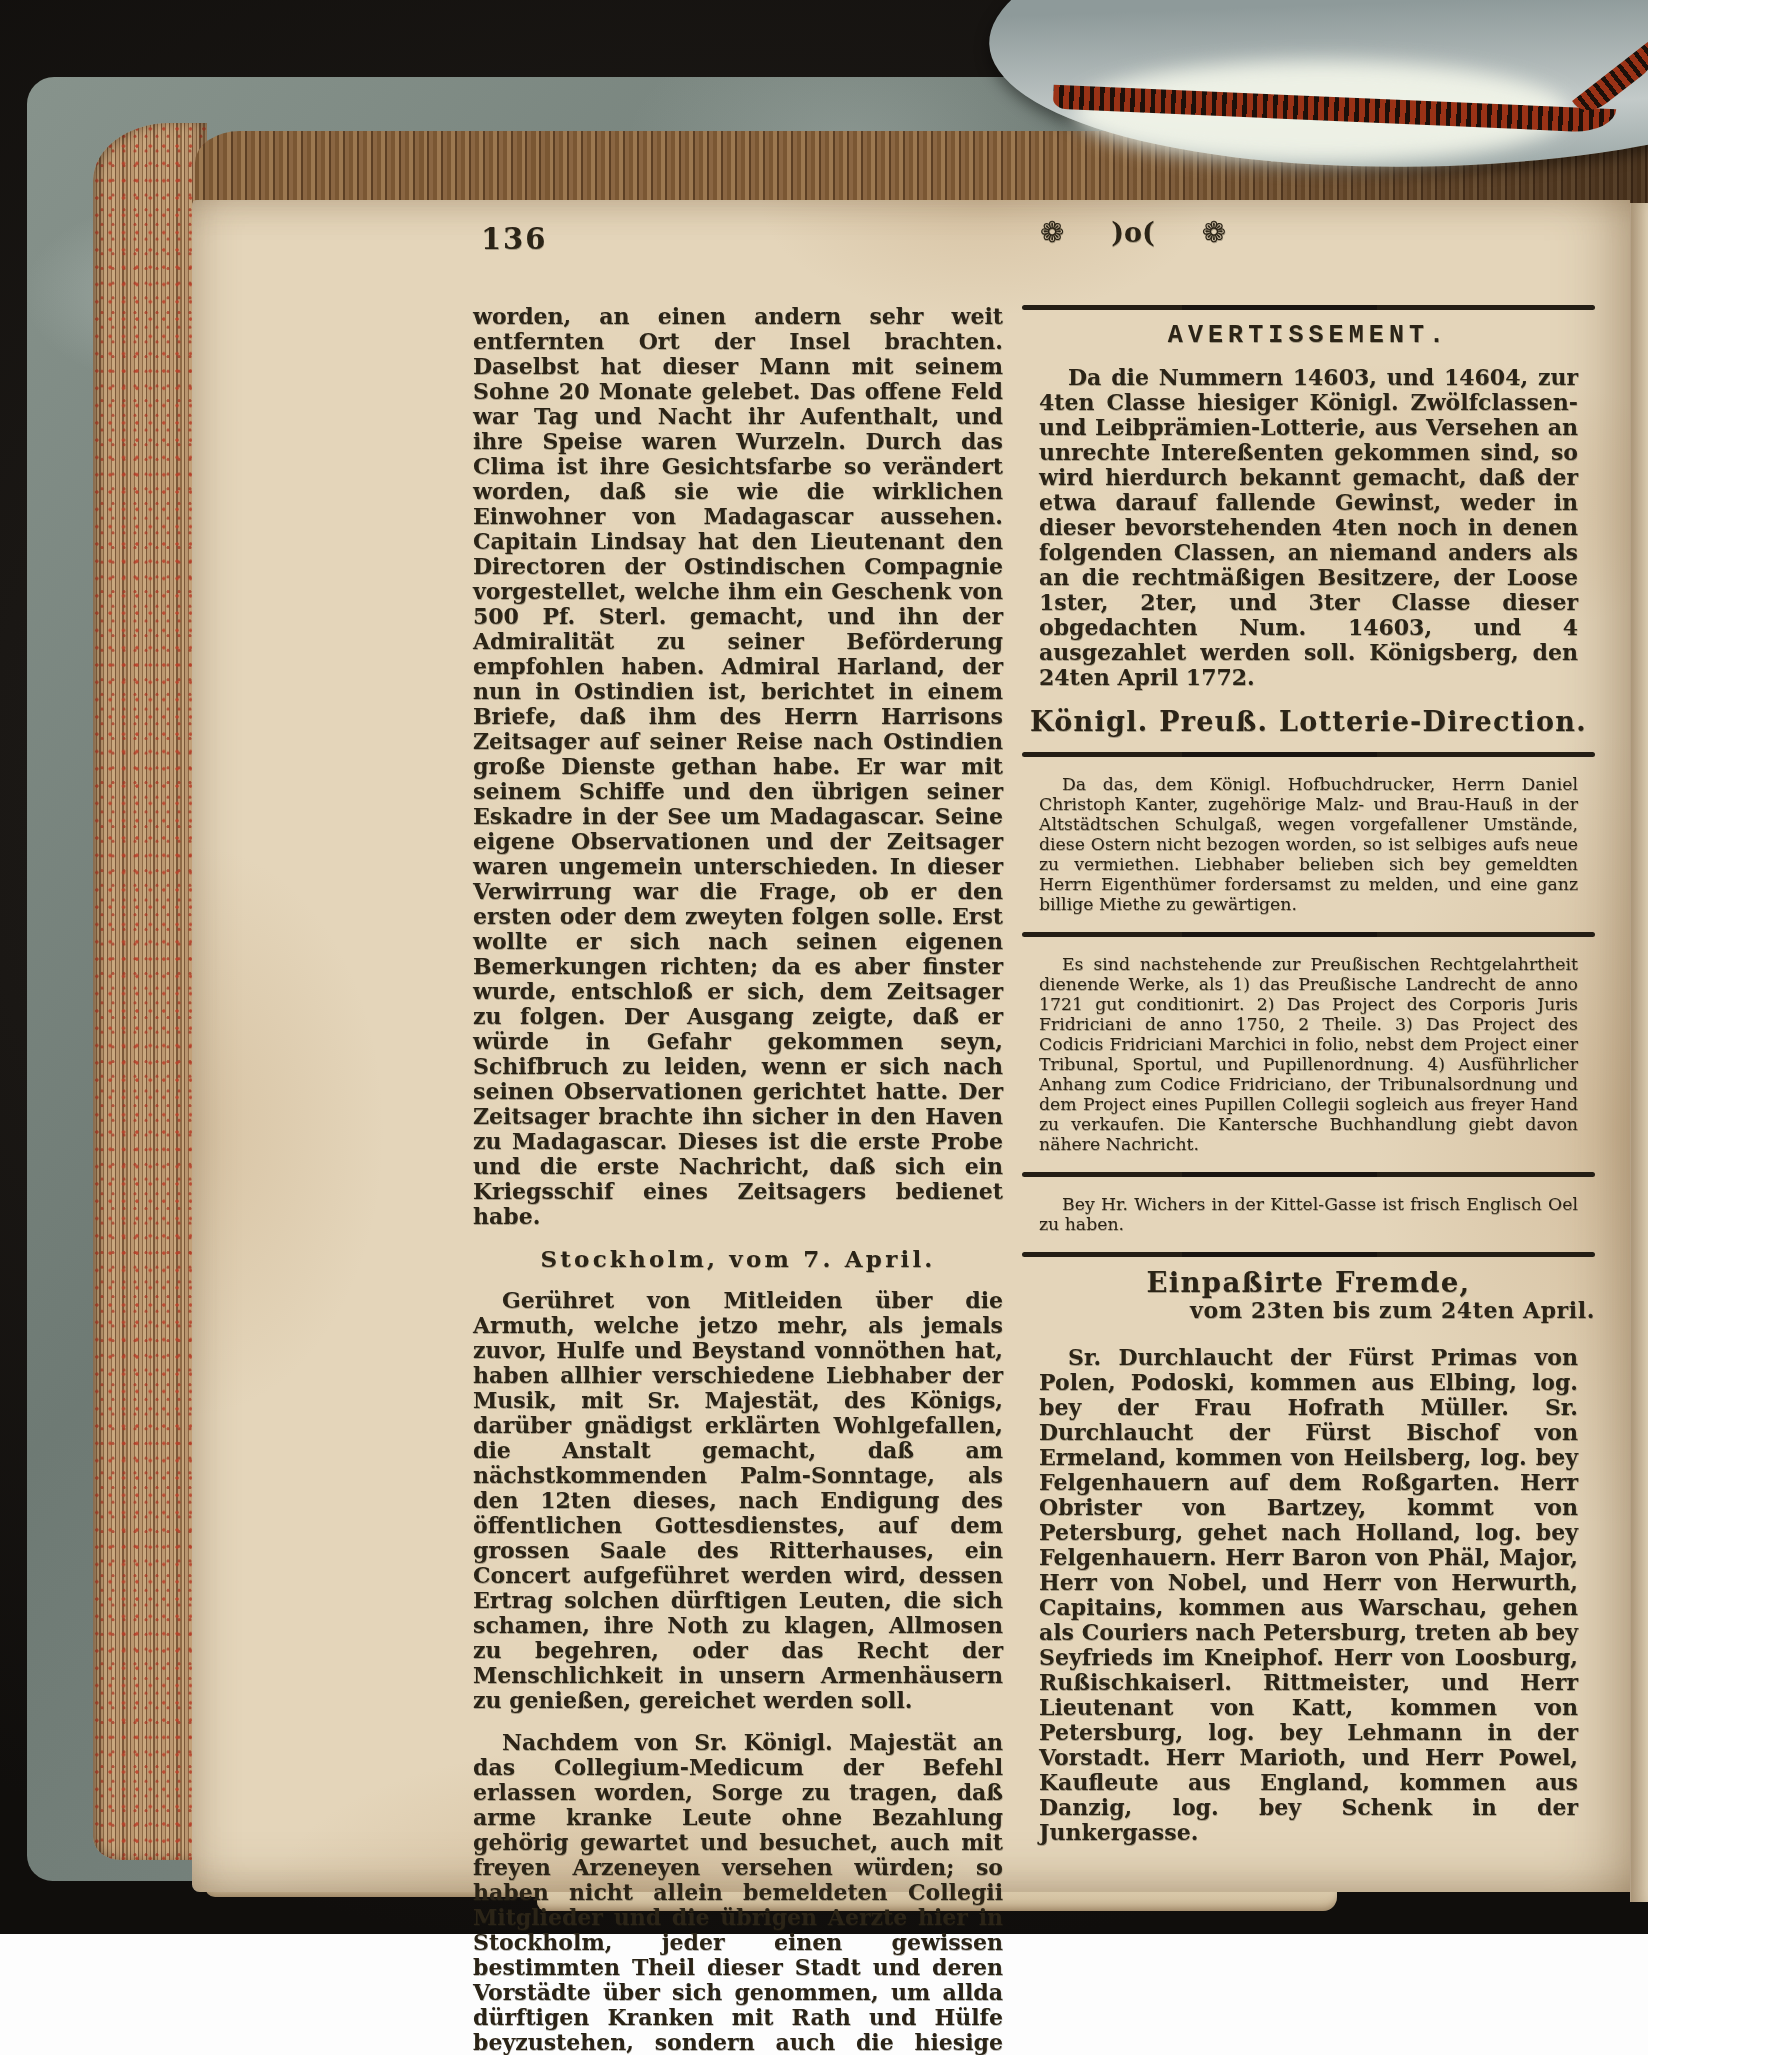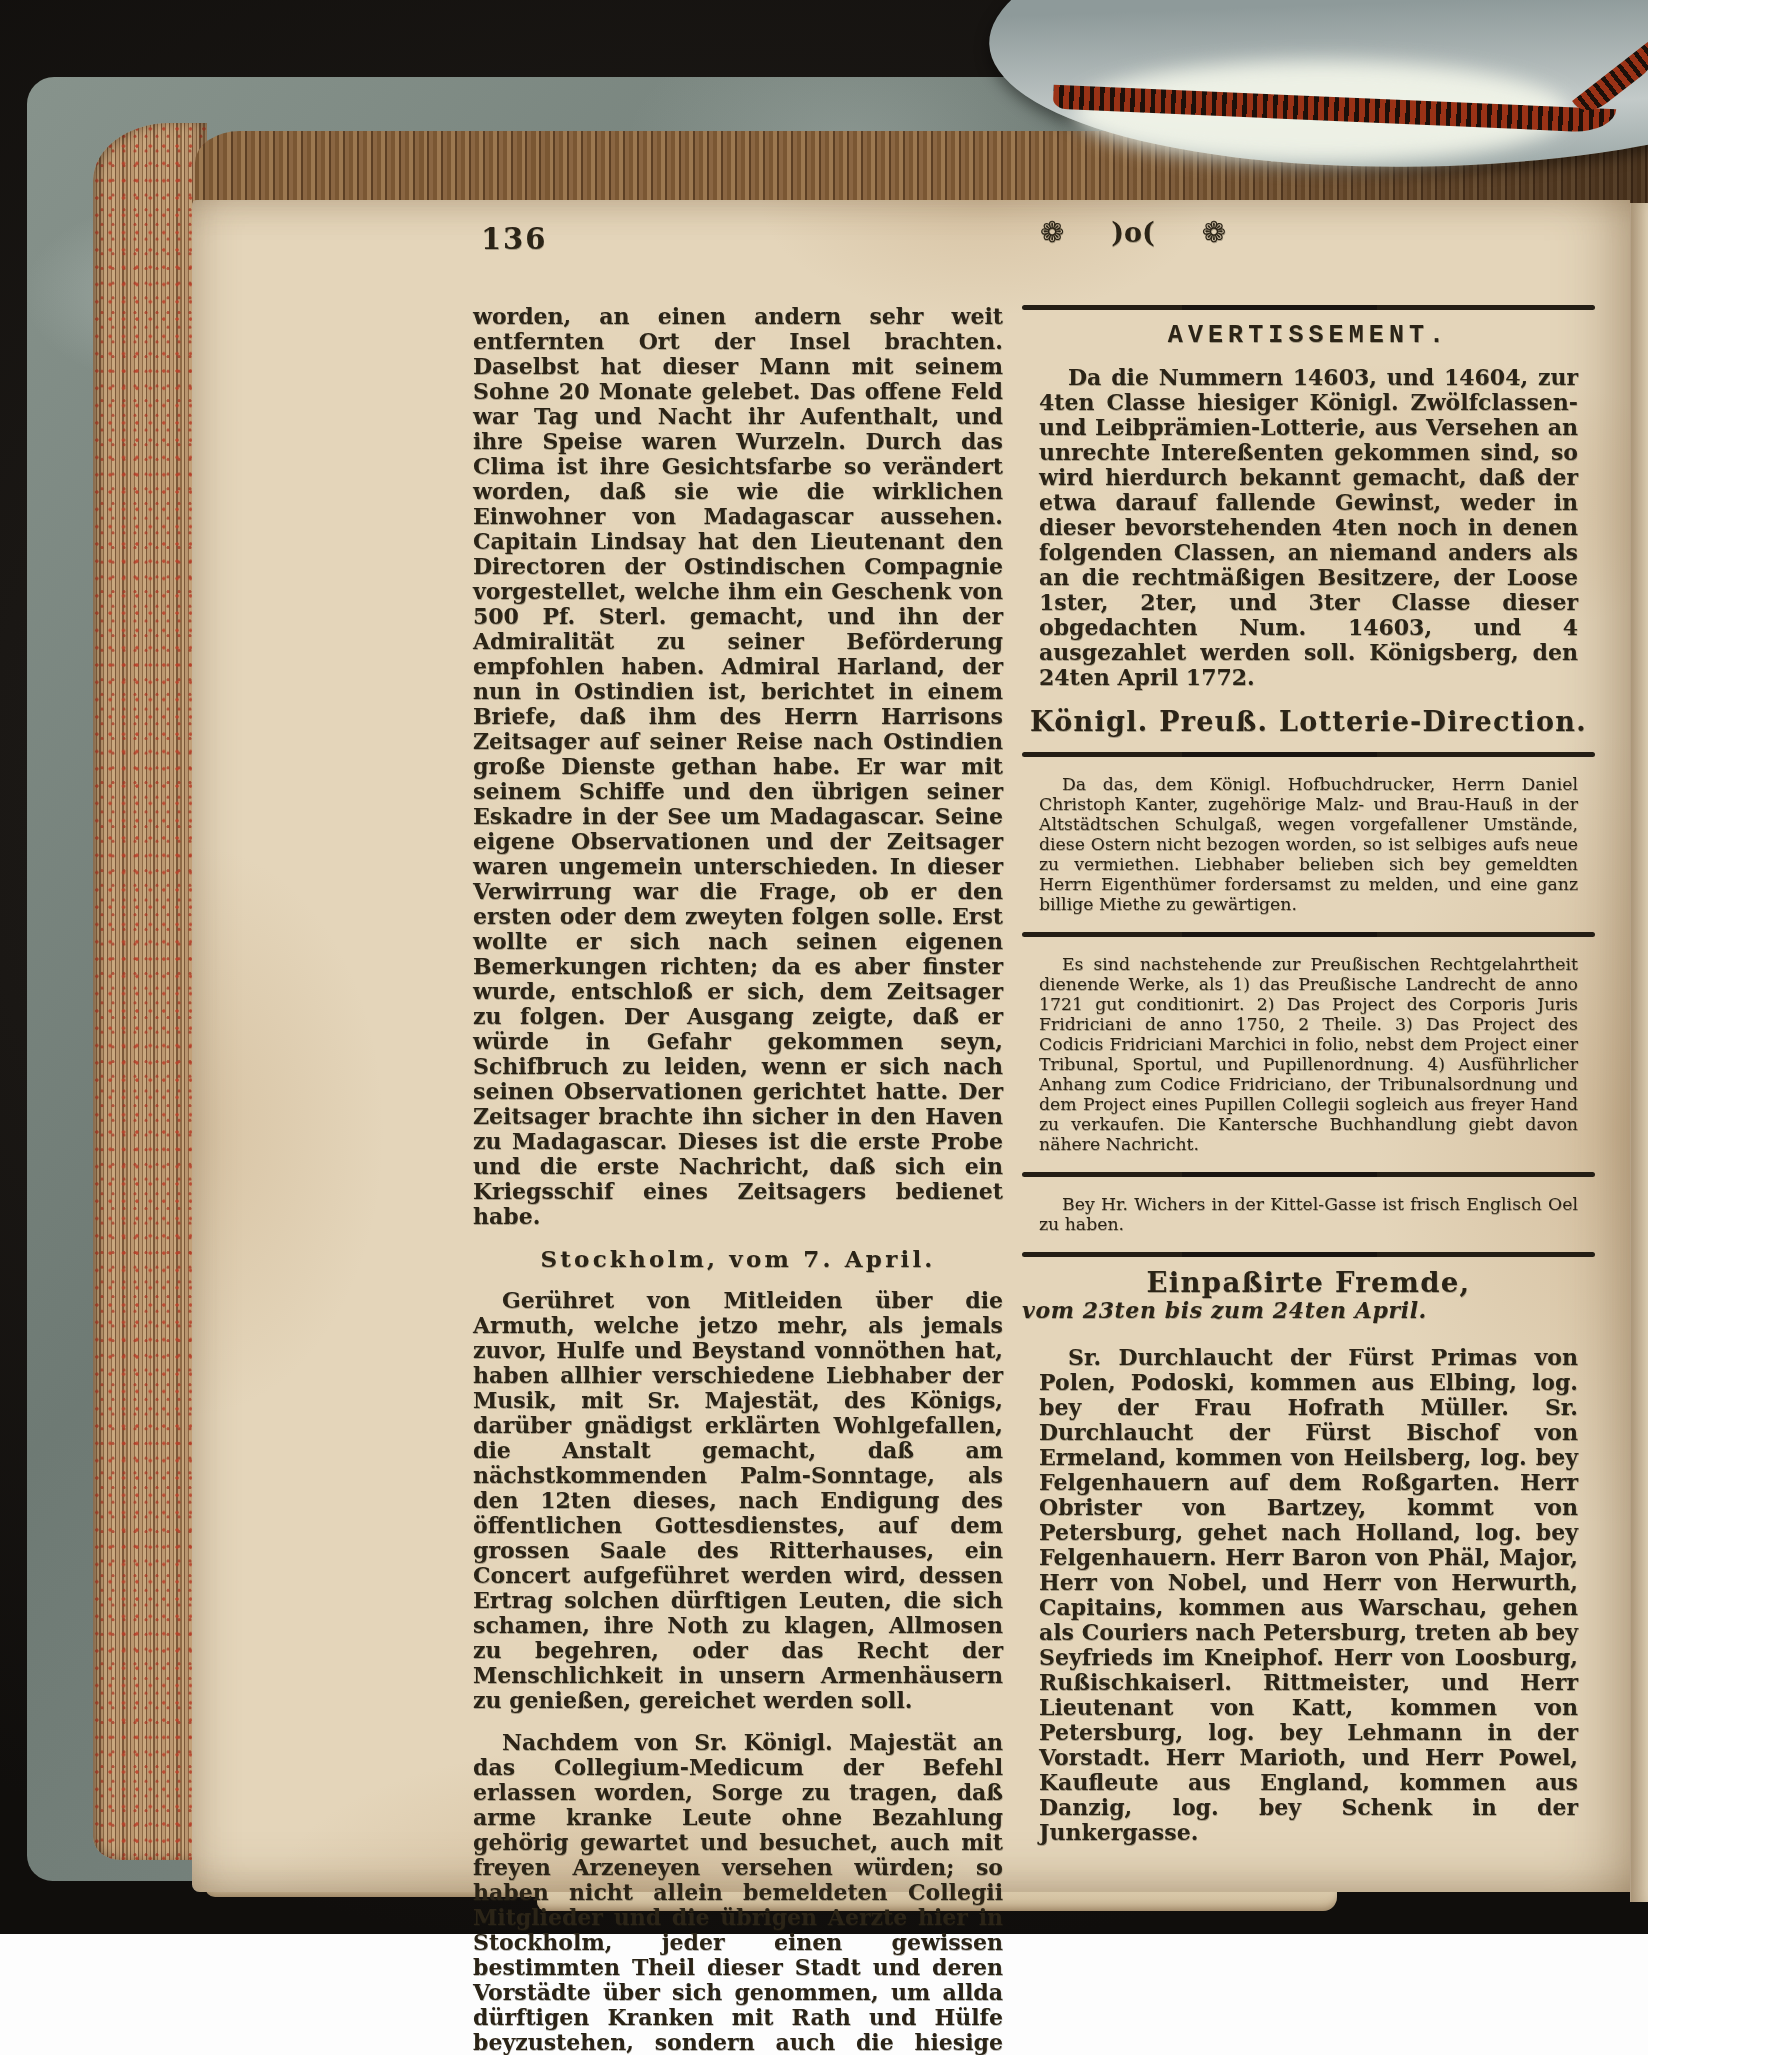--- a/index.html
+++ b/index.html
@@ -99,21 +99,21 @@
   .p-indent { text-indent:29px; }
   .dateline { text-align:center; font-size:23px; letter-spacing:3.2px; margin:12.8px 0 7.7px 0; font-weight:700; }
 
   .rule { height:5.1px; background:linear-gradient(90deg,#241e15 0 28%,#191410 28% 62%,#241e15 62%);
     border-radius:2.6px; margin:18px 0 12.8px 0; }
   .avert-heading { text-align:center; font-family:Liberation Mono, monospace; font-size:25px;
     font-weight:700; letter-spacing:5.1px; margin:3.8px 0 11.5px 0; text-indent:0; }
   .signature { text-align:center; font-size:27px; letter-spacing:1.3px; margin:19px 0 3.8px 0; font-weight:700; }
   .notice { font-size:17.3px; line-height:20px; text-indent:23px; font-weight:400; }
   .arr-heading { text-align:center; font-size:27.5px; margin:6.4px 0 2.6px 0; letter-spacing:1.3px; font-weight:700; text-indent:0; }
-  .arr-subheading { text-align:left; font-size:22px; margin:0 0 22px 0; letter-spacing:0.6px; font-weight:700; text-indent:0;font-style:italic; }
+  .arr-subheading { text-align:right; font-size:22px; margin:0 0 22px 0; letter-spacing:0.6px; font-weight:700; text-indent:0; }
 
   
   .sliver-rule { position:absolute; left:28px; top:622px; right:0; height:5.8px; background:#241e15; }
   .sliver-text { position:absolute; left:31px; top:714px; right:1.3px; font-weight:700; color:#2b2318;
     text-shadow:0.3px 0.5px 0.4px rgba(43,36,23,.3); }
   .sliver-text div { white-space:nowrap; overflow:hidden; }
   .frag-big { font-size:24px; line-height:29px; text-indent:37px; }
   .frag-sub { font-size:22px; line-height:28px; }
   .frag { font-size:20px; line-height:21px; }
   .frag-gap { height:16.6px; }

